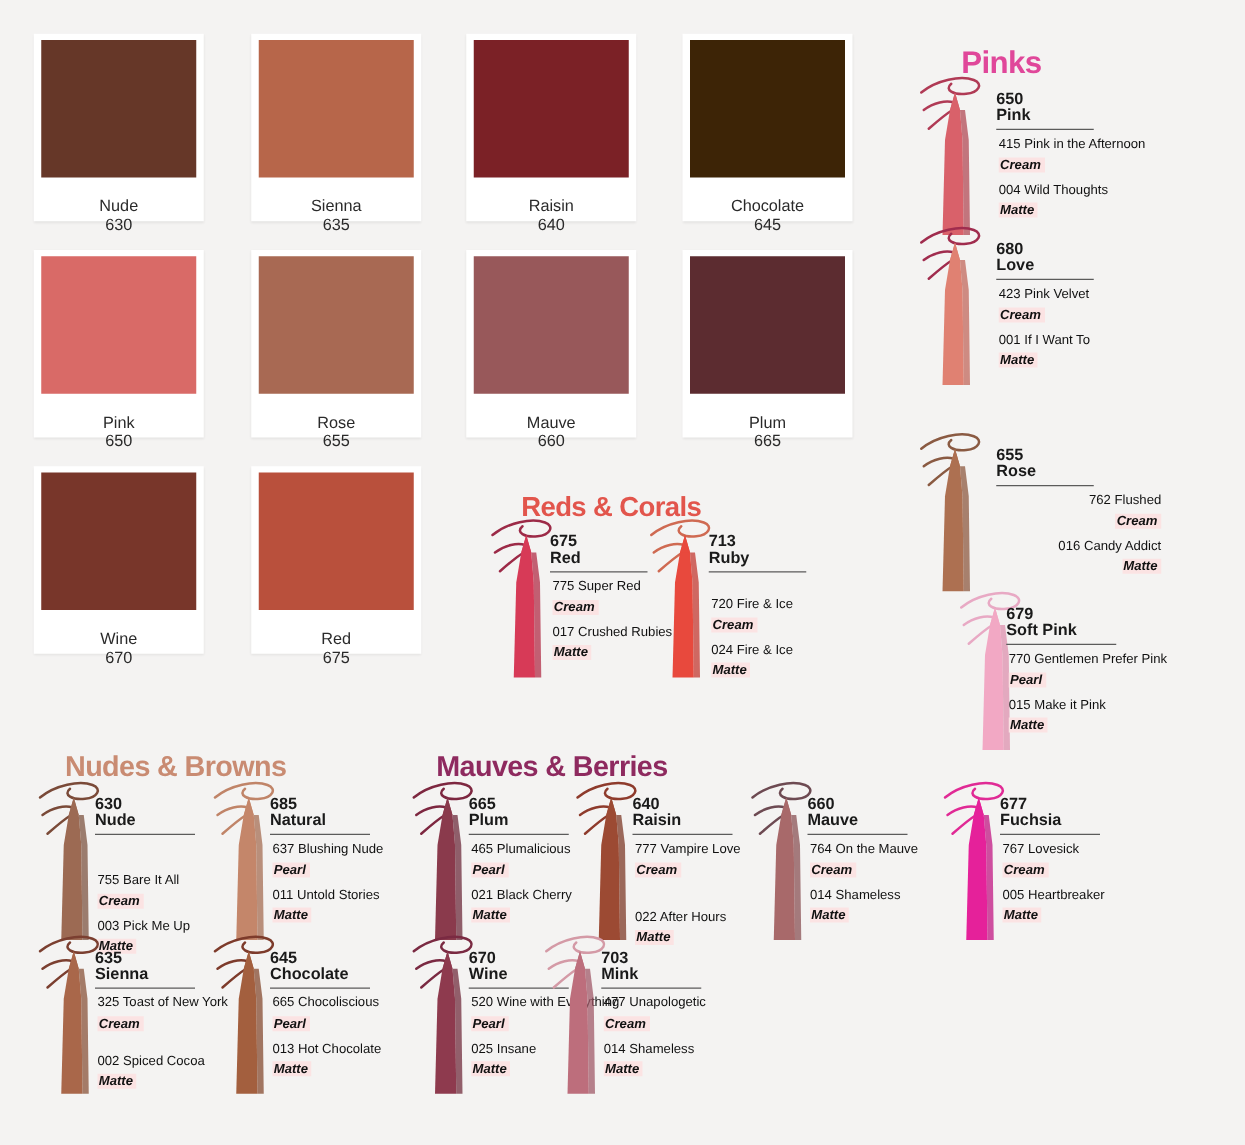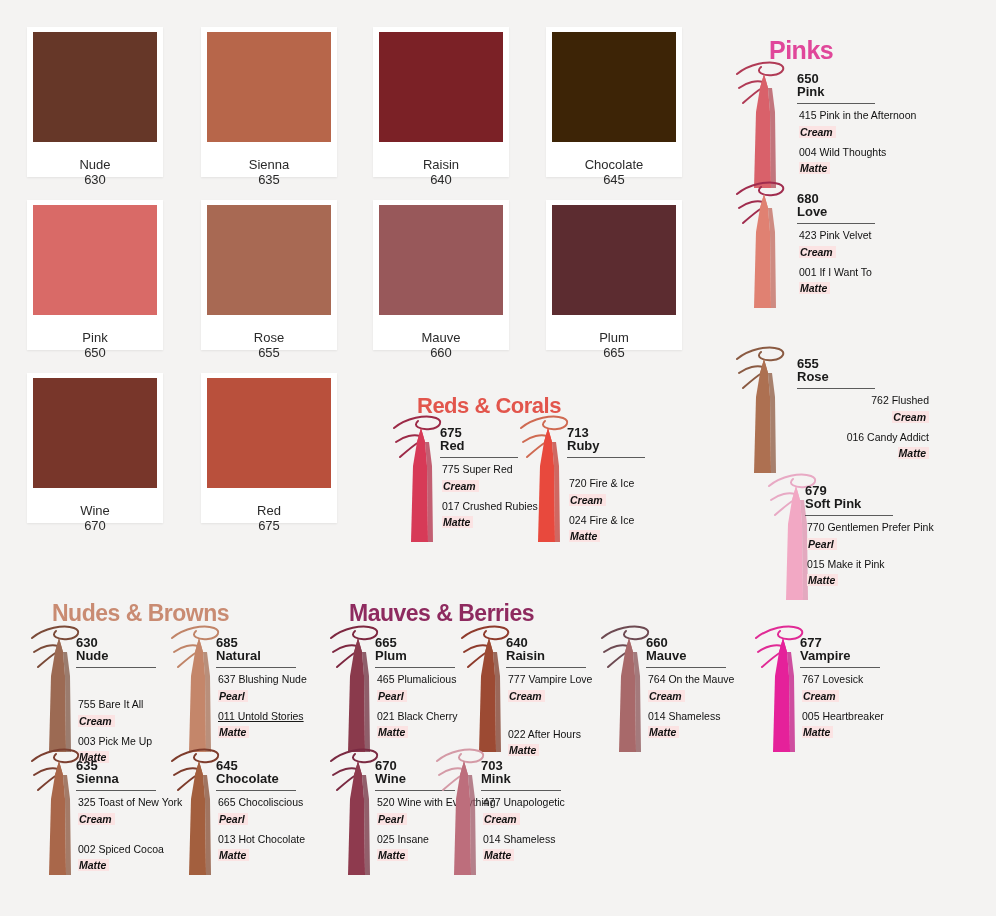--- a/index.html
+++ b/index.html
@@ -323,21 +323,21 @@
         <div class="entry-head" style="left: 38px; top: 2px; font-size: 13px;">
           <span class="num">685</span>
           <span class="nam">Natural</span>
         </div>
         <div class="rule" style="left: 38px; top: 33px; width: 80px;"></div>
         <div class="shades" style="left: 40px; top: 40px; width: 131px;">
           <div class="shade" style="margin-bottom: 7px;">
             <div class="sname">637 Blushing Nude</div>
             <div><span class="sfin">Pearl</span></div>
           </div>
-          <div class="shade" style="margin-bottom: 0px; text-decoration: underline;">
+          <div class="shade" style="margin-bottom: 0px;">
             <div class="sname">011 Untold Stories</div>
             <div><span class="sfin">Matte</span></div>
           </div>
         </div>
       </div>
       <div class="entry" style="left: 38px; top: 757px; width: 170px;">
         <div class="scribble" style="left: -8px; top: -12px;"><svg width="62" height="58" viewBox="0 0 62 58" xmlns="http://www.w3.org/2000/svg" fill="none" stroke="#7b3f30" stroke-width="2" stroke-linecap="round">
             <path d="M2 16 C14 6 34 2 44 6 C52 9 48 16 38 17 C28 18 20 14 26 9"></path>
             <path d="M4 30 C12 24 22 22 28 24"></path>
             <path d="M8 45 C16 38 22 33 27 30"></path>
@@ -532,21 +532,21 @@
             <path d="M4 30 C12 24 22 22 28 24"></path>
             <path d="M8 45 C16 38 22 33 27 30"></path>
           </svg></div>
         <div class="pencil-wrap" style="left: 6px; top: 2px;"><svg width="34" height="118" viewBox="0 0 34 118" xmlns="http://www.w3.org/2000/svg">
             <path d="M15 2 L11 16 L7 40 L5 116 L22 116 L21 40 L19 16 Z" fill="#e5219a"></path>
             <path d="M19 16 L21 40 L22 116 L27 116 L26 40 L23 16 Z" fill="#c21783" opacity="0.75"></path>
             <path d="M15 2 L19 16 L11 16 Z" fill="#e5219a"></path>
           </svg></div>
         <div class="entry-head" style="left: 38px; top: 2px; font-size: 13px;">
           <span class="num">677</span>
-          <span class="nam">Vampire</span>
+          <span class="nam">Fuchsia</span>
         </div>
         <div class="rule" style="left: 38px; top: 33px; width: 80px;"></div>
         <div class="shades" style="left: 40px; top: 40px; width: 141px;">
           <div class="shade" style="margin-bottom: 7px;">
             <div class="sname">767 Lovesick</div>
             <div><span class="sfin">Cream</span></div>
           </div>
           <div class="shade" style="margin-bottom: 0px;">
             <div class="sname">005 Heartbreaker</div>
             <div><span class="sfin">Matte</span></div>

